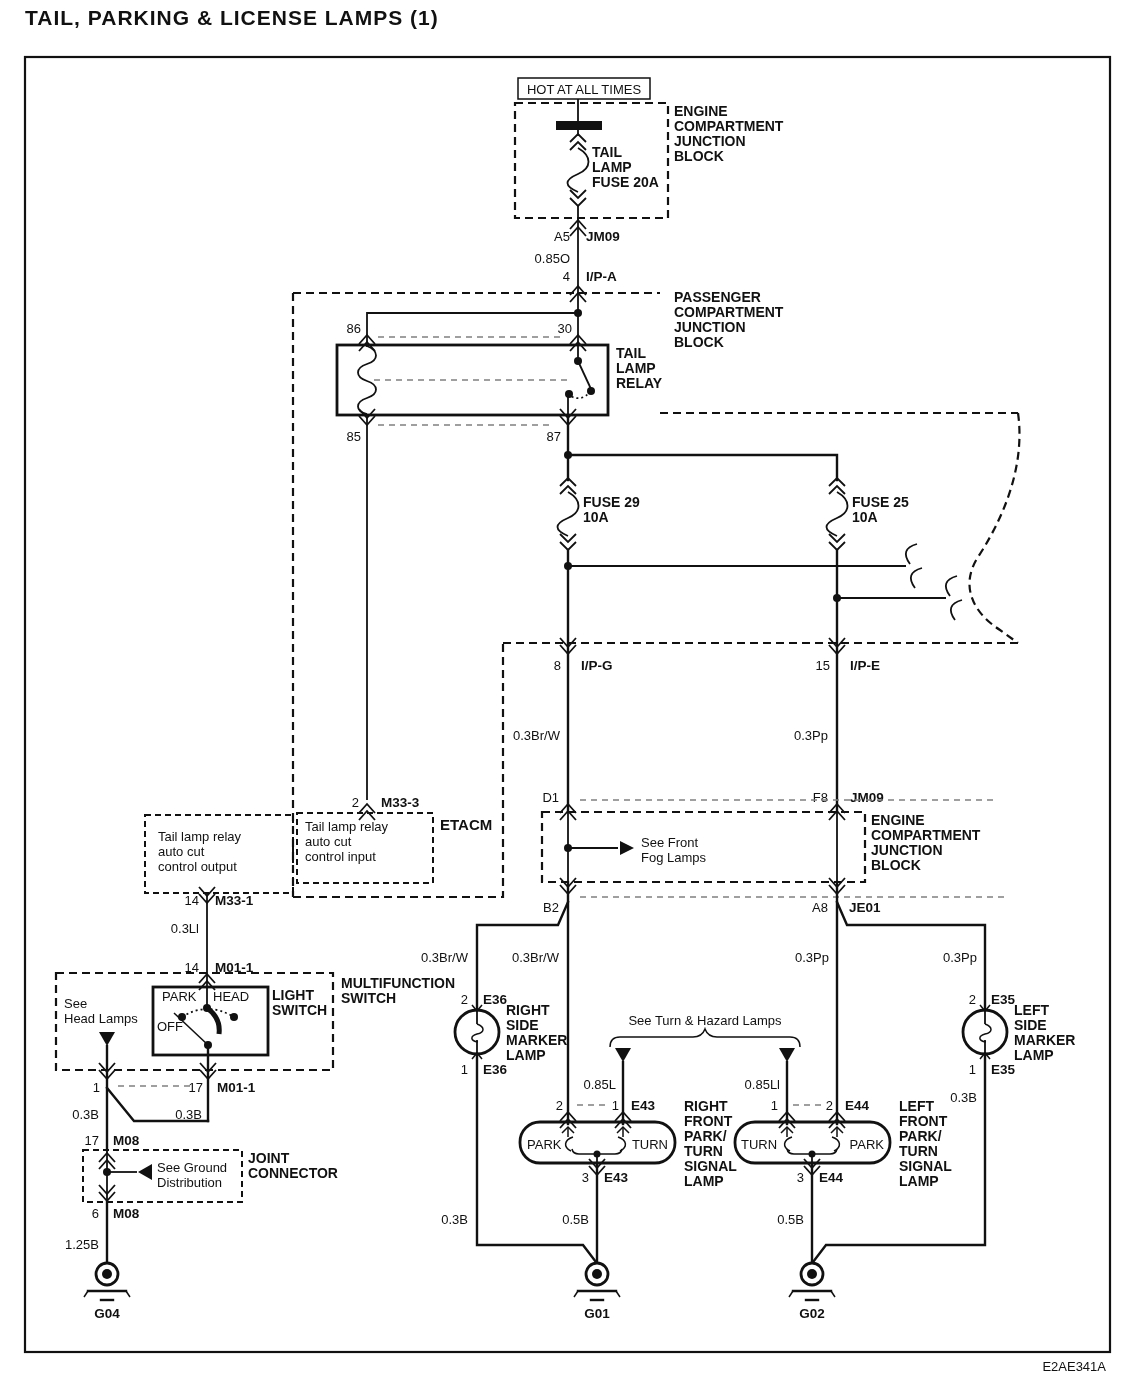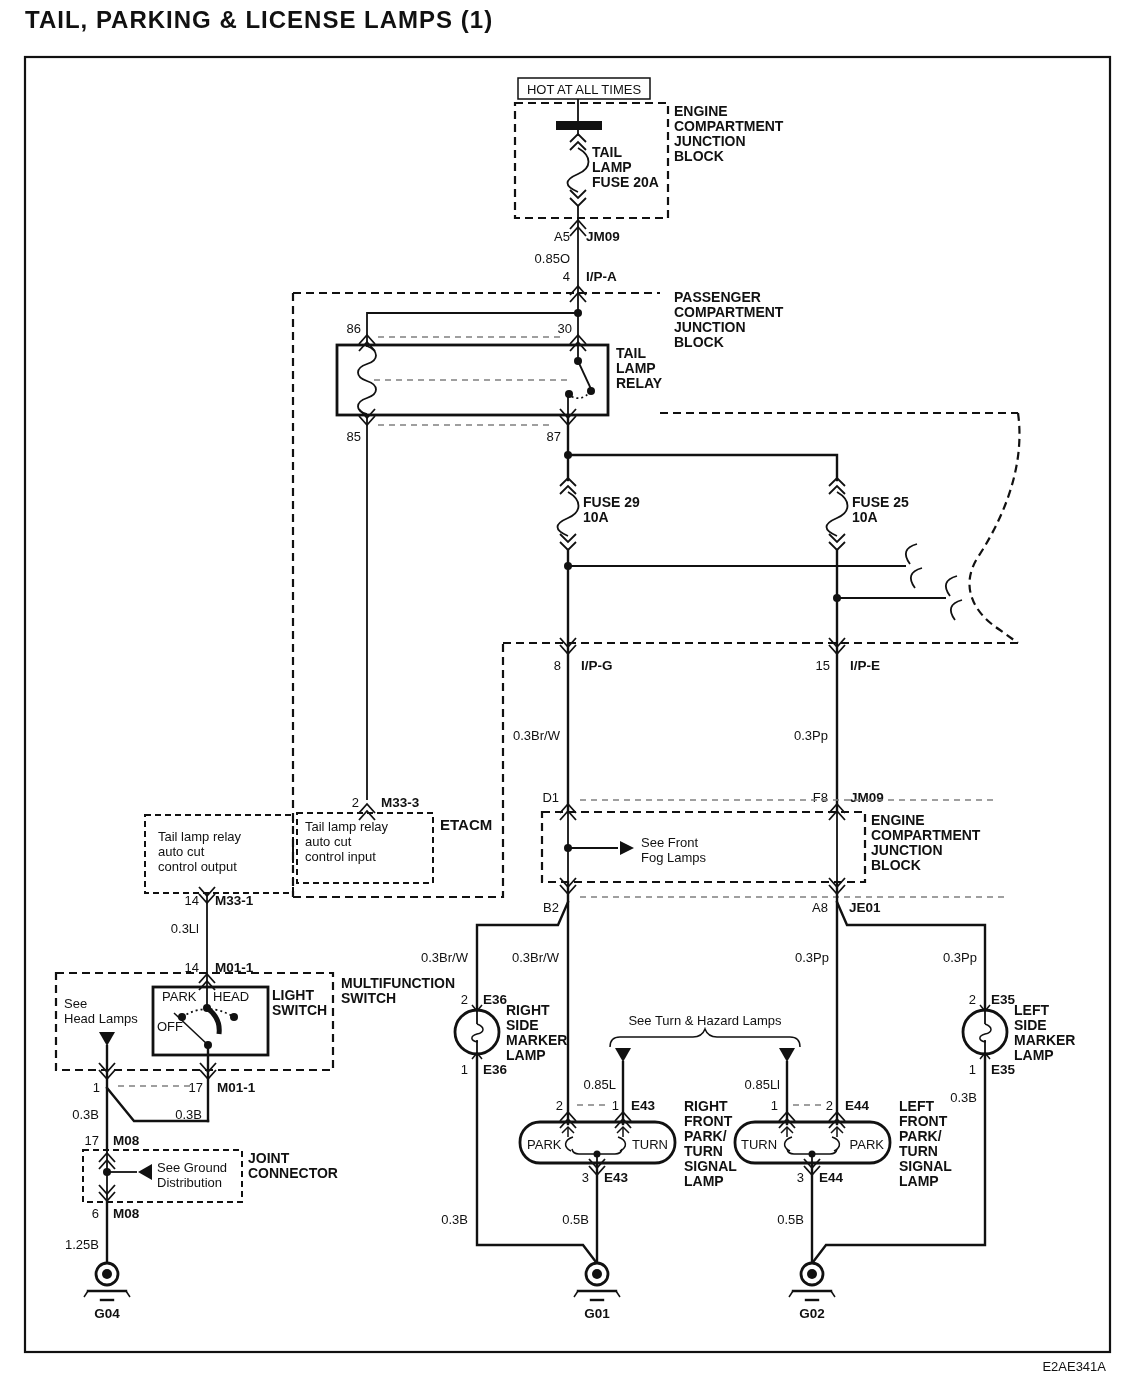--- a/index.html
+++ b/index.html
@@ -1,17 +1,17 @@
 <!DOCTYPE html>
 <html><head>
 <meta charset="utf-8">
 <style>
   html,body{margin:0;padding:0;background:#fff;}
   .page{position:relative;width:1136px;height:1380px;background:#fff;font-family:"Liberation Sans",sans-serif;}
-  .title{position:absolute;left:25px;top:6px;font-size:24px;font-weight:bold;letter-spacing:1px;color:#111;}
+  .title{position:absolute;left:25px;top:6px;font-size:21px;font-weight:bold;letter-spacing:1px;color:#111;}
   svg{position:absolute;left:0;top:0;}
   svg text{font-family:"Liberation Sans",sans-serif;font-size:13px;fill:#111;}
   text.b{font-weight:bold;font-size:13.5px;}
   text.big{font-weight:bold;font-size:14px;}
   text.xl{font-weight:bold;font-size:15px;}
   .end{text-anchor:end;} .mid{text-anchor:middle;}
   .w{stroke:#111;stroke-width:2.4;fill:none;stroke-linecap:square;}
   .wt{stroke:#111;stroke-width:1.8;fill:none;}
   .box{stroke:#111;stroke-width:2.8;fill:none;}
   .box2{stroke:#111;stroke-width:2.2;fill:none;}

